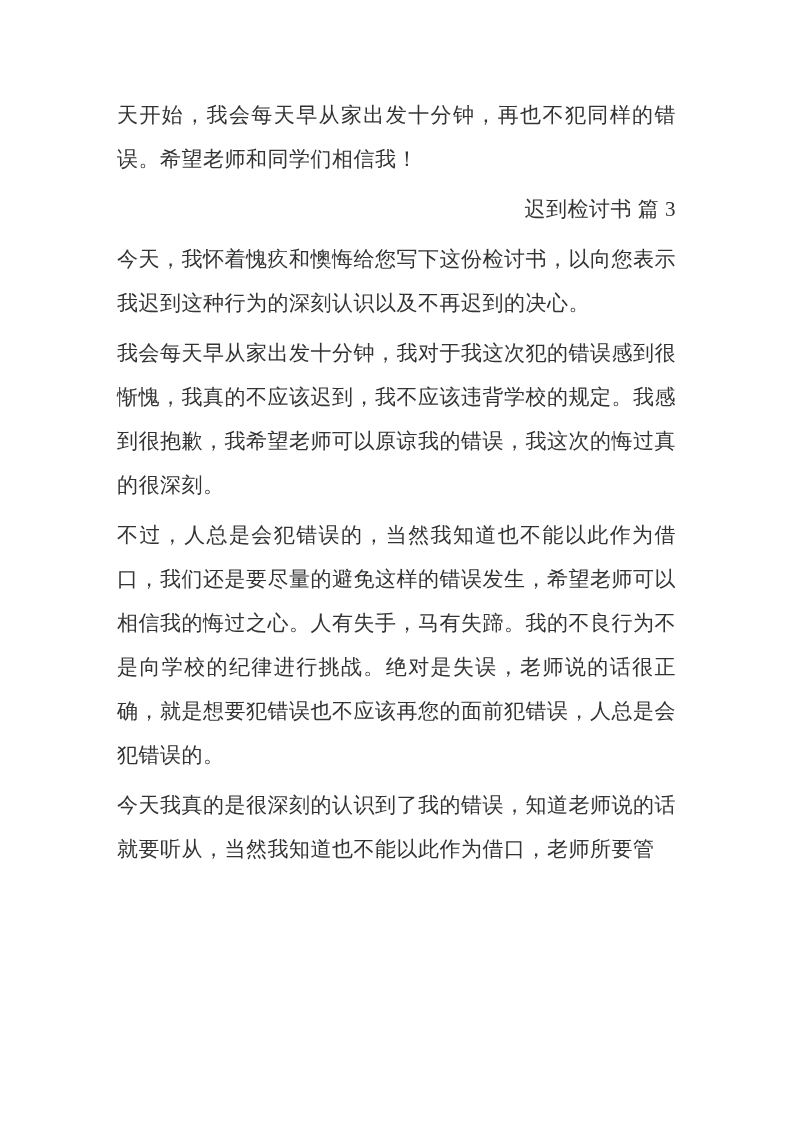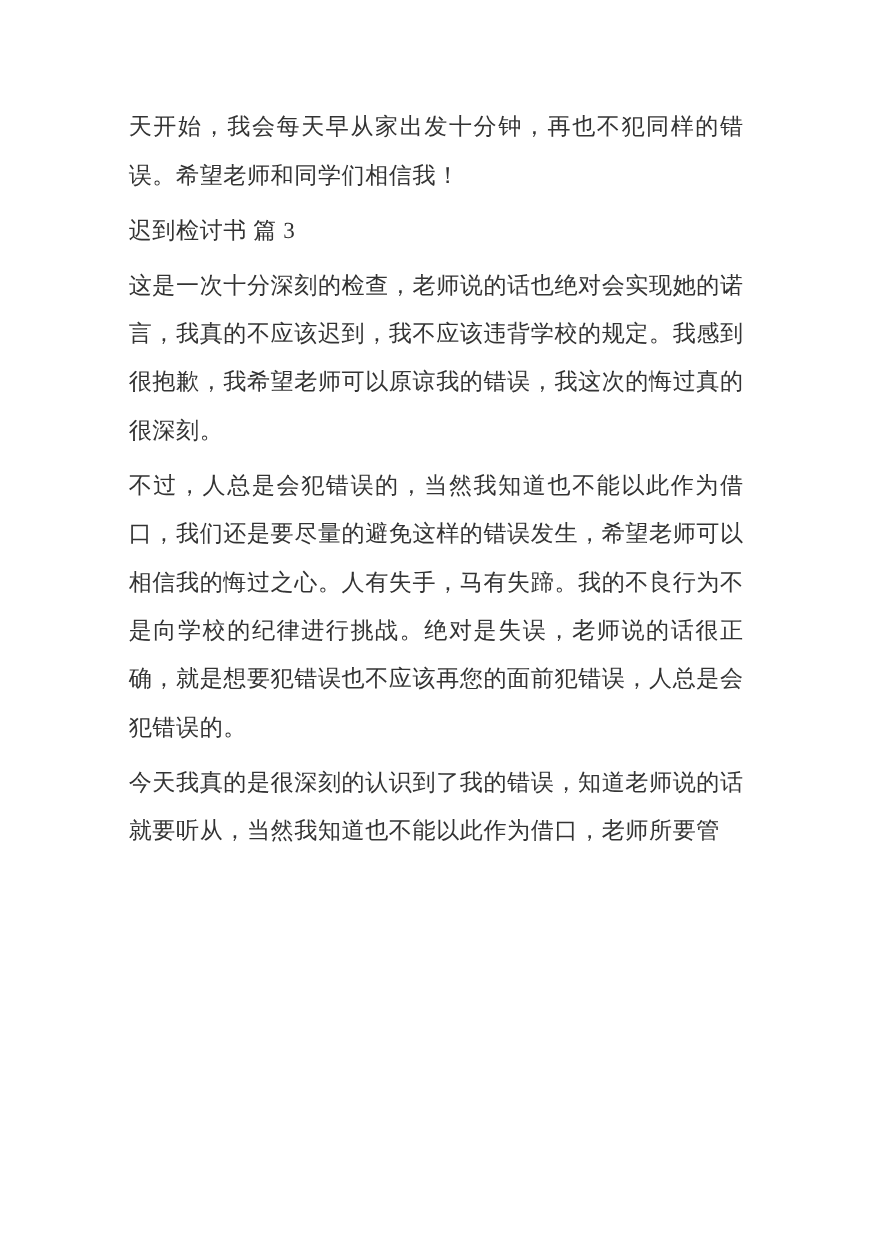--- a/index.html
+++ b/index.html
@@ -27,27 +27,28 @@
     margin: 0 0 6px 0;
     font-size: 21px;
     line-height: 44px;
     color: #333333;
     text-align: justify;
     text-justify: inter-ideograph;
     letter-spacing: 0.5px;
     word-break: break-all;
   }
   .doc-content p.section-heading {
-    text-align: left;
+    text-align: right;
   }
 </style>
 </head>
 <body>
 
 <div class="page">
   <div class="doc-content">
     <p>天开始，我会每天早从家出发十分钟，再也不犯同样的错误。希望老师和同学们相信我！</p>
     <p class="section-heading">迟到检讨书 篇 3</p>
-    <p>这是一次十分深刻的检查，老师说的话也绝对会实现她的诺言，我真的不应该迟到，我不应该违背学校的规定。我感到很抱歉，我希望老师可以原谅我的错误，我这次的悔过真的很深刻。</p>
+    <p>今天，我怀着愧疚和懊悔给您写下这份检讨书，以向您表示我迟到这种行为的深刻认识以及不再迟到的决心。</p>
+    <p>我会每天早从家出发十分钟，我对于我这次犯的错误感到很惭愧，我真的不应该迟到，我不应该违背学校的规定。我感到很抱歉，我希望老师可以原谅我的错误，我这次的悔过真的很深刻。</p>
     <p>不过，人总是会犯错误的，当然我知道也不能以此作为借口，我们还是要尽量的避免这样的错误发生，希望老师可以相信我的悔过之心。人有失手，马有失蹄。我的不良行为不是向学校的纪律进行挑战。绝对是失误，老师说的话很正确，就是想要犯错误也不应该再您的面前犯错误，人总是会犯错误的。</p>
     <p>今天我真的是很深刻的认识到了我的错误，知道老师说的话就要听从，当然我知道也不能以此作为借口，老师所要管</p>
   </div>
 </div>
 
 </body></html>

